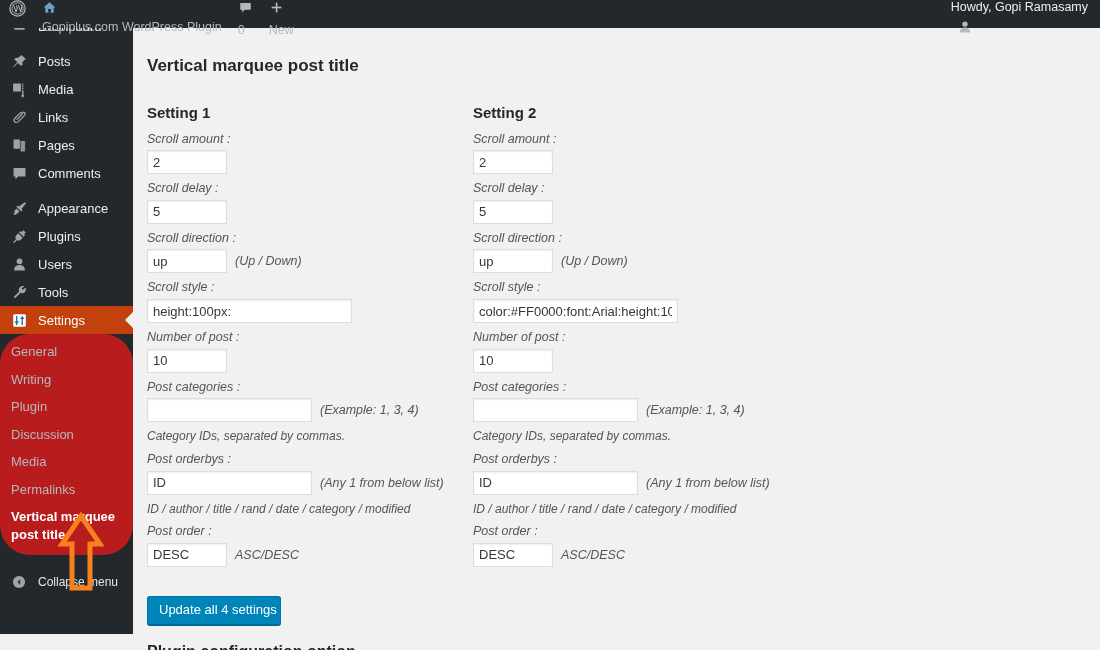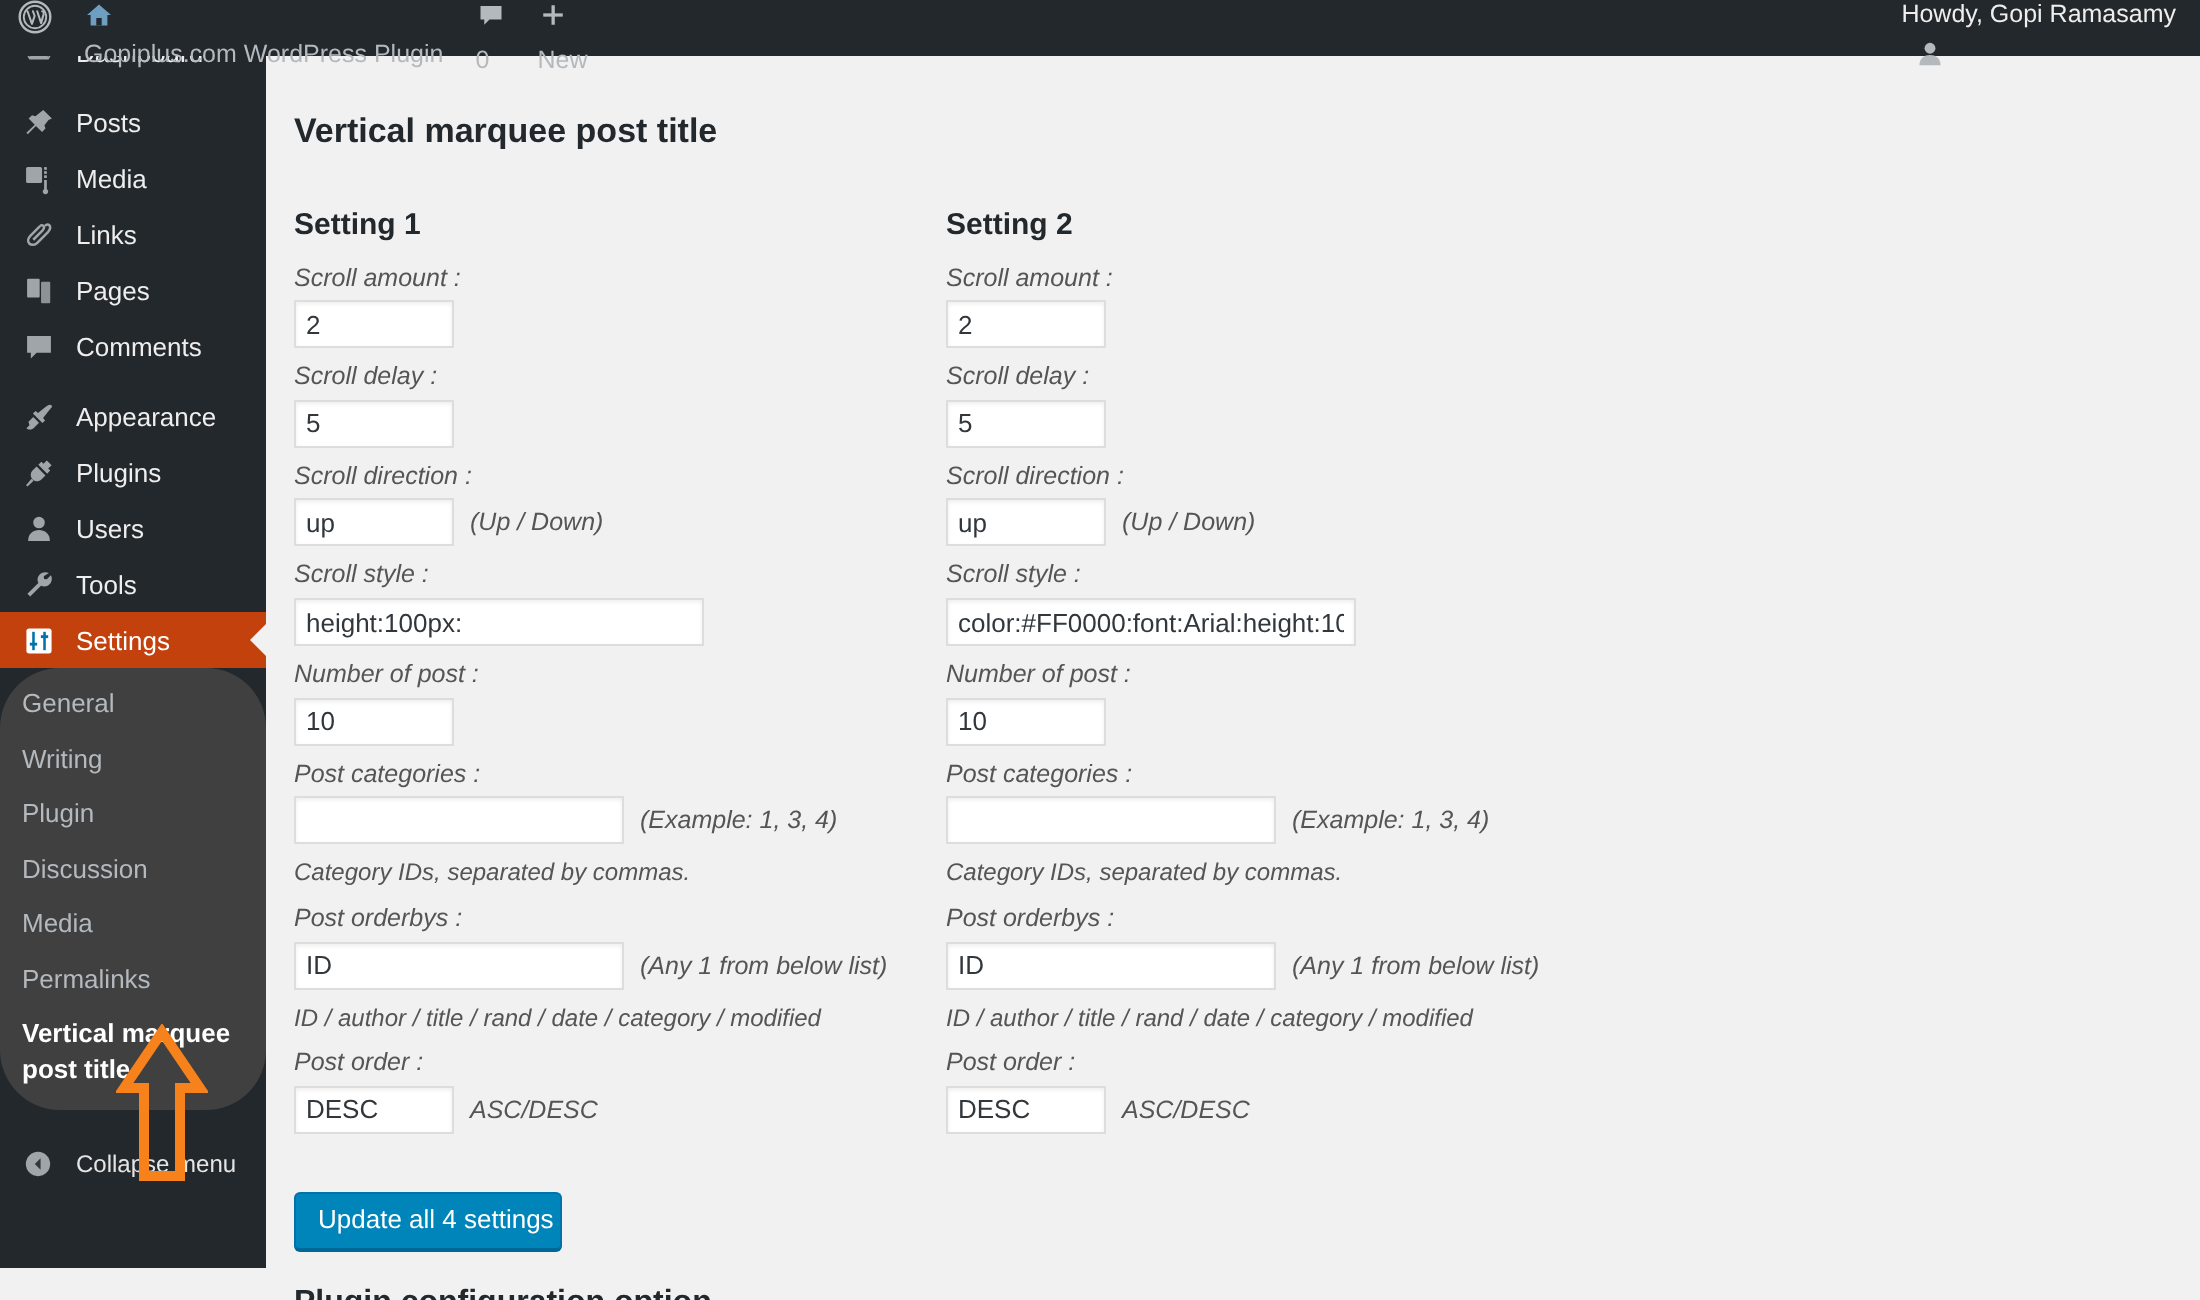--- a/index.html
+++ b/index.html
@@ -65,21 +65,21 @@
   }
   .menu-top.current .mi-icon { color: #fff; }
   .menu-top.current::after {
     content: "";
     position: absolute; right: 0; top: 50%;
     margin-top: -8px;
     border: 8px solid transparent;
     border-right-color: #f1f1f1;
   }
   #submenu {
-    background: #404040;
+    background: #b91c1c;
     padding: 4px 0 7px 0;
     border-radius: 30px;
   }
   .sub-item {
     display: block;
     padding: 5px 0 5px 11px;
     color: #b4b9be;
     font-size: 13px;
     line-height: 1.35;
     cursor: pointer;

